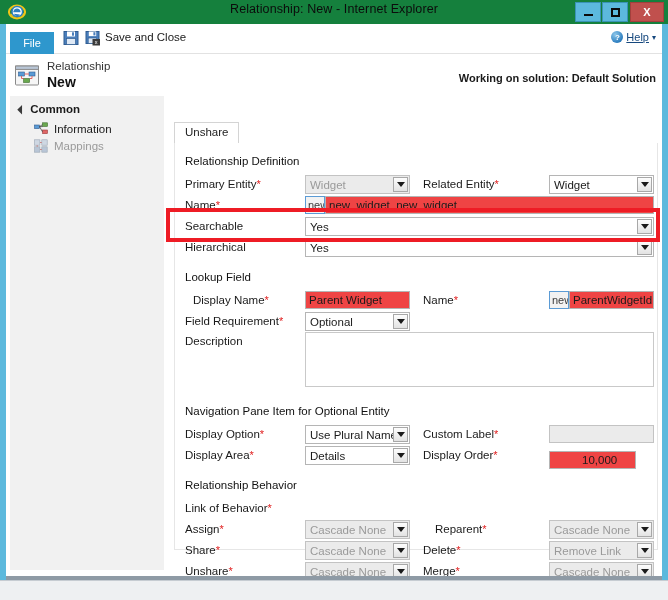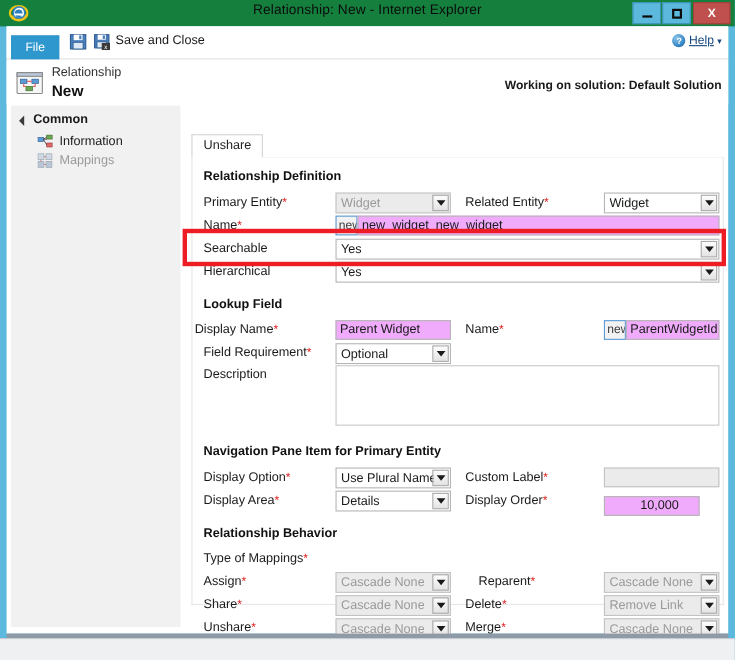--- a/index.html
+++ b/index.html
@@ -163,33 +163,33 @@
   }
   #formbody {
     position: absolute; left: 4px; top: 47px;
     width: 484px; height: 407px;
     background: #ffffff;
     border: 1px solid #e6e6e6; border-top: none;
   }
 
   .section-title {
     position: absolute;
-    font-size: 11.5px; font-weight: bold; color: #111111; text-align: center;
+    font-size: 11.5px; font-weight: normal; color: #111111; text-align: center;
   }
   .fld-label {
     position: absolute;
     font-size: 11.5px; color: #1a1a1a;
     white-space: nowrap;
   }
   .req { color: #e01b1b; font-size: 11px; }
 
   
   .tbox {
     position: absolute; height: 18px;
-    border: 1px solid #b5b5b5; background: #f0abfc;
+    border: 1px solid #b5b5b5; background: #ef4444;
     font-size: 11.5px; color: #1a1a1a;
     padding: 0 3px; line-height: 17px;
     overflow: hidden; white-space: nowrap;
   }
   .tbox.readonly { background: #ebebeb; color: #8a8a8a; border-color: #c3c3c3; }
   .prefix {
     position: absolute; height: 18px;
     border: 1px solid #5b9bd5; background: #f2f2f2;
     font-size: 11px; color: #3a3a3a;
     padding: 0 2px; line-height: 17px;
@@ -408,21 +408,21 @@
         </div>
         <div class="sel" style="left:130px; top:95px; width:349px;">
           <span class="selval">Yes</span>
           <span class="arrowbox">
               <i class="tri"></i>
             </span>
         </div>
 
         <div class="section-title" style="left:10px; top:128px;">Lookup Field</div>
 
-        <div class="fld-label" style="left:2px; top:151px;text-align:center;">
+        <div class="fld-label" style="left:18px; top:151px;text-align:center;">
           <span>Display Name</span><span class="req">*</span>
         </div>
         <div class="tbox" style="left:130px; top:148px; width:105px;">Parent Widget</div>
 
         <div class="fld-label" style="left:248px; top:151px;">
           <span>Name</span><span class="req">*</span>
         </div>
         <div class="prefix" style="left:374px; top:148px; width:20px;">new_</div>
         <div class="tbox" style="left:394px; top:148px; width:85px;">ParentWidgetId</div>
 
@@ -434,21 +434,21 @@
           <span class="arrowbox">
               <i class="tri"></i>
             </span>
         </div>
 
         <div class="fld-label" style="left:10px; top:192px;">
           <span>Description</span>
         </div>
         <div id="desc-area" style="left:130px; top:189px; width:349px; height:55px;"></div>
 
-        <div class="section-title" style="left:10px; top:262px;">Navigation Pane Item for Primary Entity</div>
+        <div class="section-title" style="left:10px; top:262px;">Navigation Pane Item for Optional Entity</div>
 
         <div class="fld-label" style="left:10px; top:285px;">
           <span>Display Option</span><span class="req">*</span>
         </div>
         <div class="sel" style="left:130px; top:282px; width:105px;">
           <span class="selval">Use Plural Name</span>
           <span class="arrowbox">
               <i class="tri"></i>
             </span>
         </div>
@@ -469,21 +469,21 @@
         </div>
 
         <div class="fld-label" style="left:248px; top:306px;">
           <span>Display Order</span><span class="req">*</span>
         </div>
         <div class="tbox" style="left:374px; top:308px; width:87px;padding-left:32px;">10,000</div>
 
         <div class="section-title" style="left:10px; top:336px;">Relationship Behavior</div>
 
         <div class="fld-label" style="left:10px; top:359px;">
-          <span>Type of Mappings</span><span class="req">*</span>
+          <span>Link of Behavior</span><span class="req">*</span>
         </div>
 
         <div class="fld-label" style="left:10px; top:380px;">
           <span>Assign</span><span class="req">*</span>
         </div>
         <div class="sel disabled" style="left:130px; top:377px; width:105px;">
           <span class="selval">Cascade None</span>
           <span class="arrowbox">
               <i class="tri"></i>
             </span>

